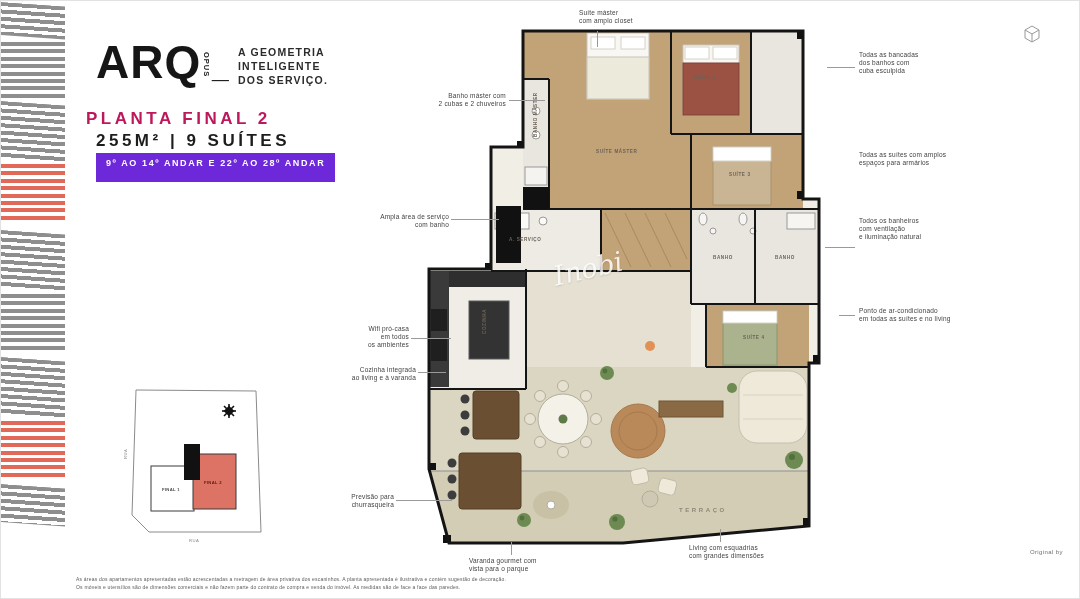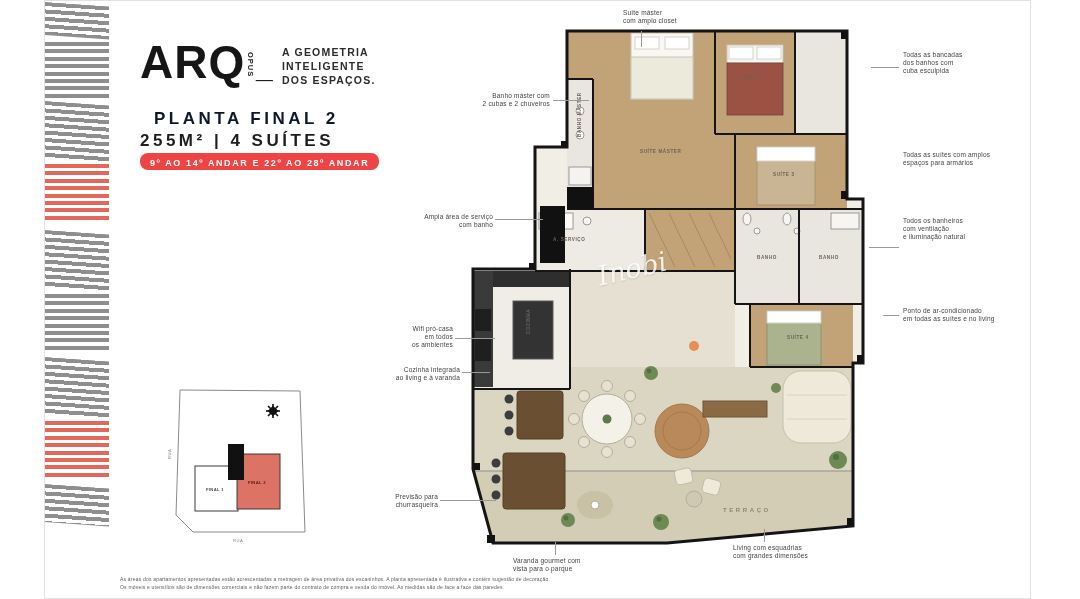--- a/index.html
+++ b/index.html
@@ -1,32 +1,32 @@
 <!DOCTYPE html>
 <html><head>
 <meta charset="utf-8">
 <style>
   html,body{margin:0;padding:0;background:#fff;}
-  .canvas{position:relative;width:987px;height:599px;background:#ffffff;overflow:hidden;
-          font-family:"Liberation Sans","DejaVu Sans",sans-serif;box-sizing:border-box;border:1px solid #e2e2e2;margin-left:44px;}
+  .canvas{position:relative;width:1080px;height:599px;background:#ffffff;overflow:hidden;
+          font-family:"Liberation Sans","DejaVu Sans",sans-serif;box-sizing:border-box;border:1px solid #e2e2e2;}
   .pre{white-space:pre-line;}
   
   .stripeblock{position:absolute;left:0;width:64px;}
   .sb-gray{background:repeating-linear-gradient(180deg,#8e8e8e 0 4px,#ffffff 4px 7.4px);}
   .sb-red{background:repeating-linear-gradient(180deg,#e2695a 0 4px,#ffffff 4px 7.4px);}
   .sb-slant{transform:skewY(4deg);transform-origin:0 0;}
   
   .wordmark{position:absolute;left:95px;top:34px;font-size:46px;font-weight:800;letter-spacing:1px;color:#161616;}
   .wordmark-vert{position:absolute;left:201px;top:51px;font-size:7.5px;font-weight:700;letter-spacing:1px;color:#161616;writing-mode:vertical-rl;}
   .wordmark-us{position:absolute;left:211px;top:50px;font-size:30px;font-weight:800;color:#161616;}
   .tagline{position:absolute;left:237px;top:44px;font-size:10.5px;font-weight:600;letter-spacing:1.2px;line-height:14px;color:#2b2b2b;}
-  .title1{position:absolute;left:109px;top:108px;font-size:17px;font-weight:800;letter-spacing:3.5px;color:#0f172a;}
+  .title1{position:absolute;left:85px;top:108px;font-size:17px;font-weight:800;letter-spacing:3.5px;color:#be185d;}
   .title2{position:absolute;left:95px;top:130px;font-size:17px;font-weight:800;letter-spacing:3.5px;color:#1d1d1d;}
-  .badge{position:absolute;left:95px;top:152px;background:#ef4444;color:#fff;font-size:9px;font-weight:700;
-         letter-spacing:1.6px;padding:5px 10px 2px 10px;border-radius:8px;}
+  .badge{position:absolute;left:95px;top:152px;background:#6d28d9;color:#fff;font-size:9px;font-weight:700;
+         letter-spacing:1.6px;padding:5px 10px 14px 10px;}
   
   .ann{position:absolute;font-size:6.5px;line-height:8px;color:#3f3f3f;letter-spacing:.2px;}
   .ann-r{text-align:right;}
   .leader-h{position:absolute;height:1px;background:#9a9a9a;}
   .leader-v{position:absolute;width:1px;background:#9a9a9a;}
   
   .plan{position:absolute;left:390px;top:18px;}
   .roomlabel{font-size:4.6px;letter-spacing:.6px;fill:#6b6257;font-weight:700;}
   .terrlabel{font-size:6px;letter-spacing:2.6px;fill:#8d8776;font-weight:700;}
   
@@ -61,23 +61,23 @@
   <div class="stripeblock sb-gray" style="top:293px;height:57px;"></div>
   <div class="stripeblock sb-gray sb-slant" style="top:356px;height:57px;"></div>
   <div class="stripeblock sb-red" style="top:420px;height:57px;"></div>
   <div class="stripeblock sb-gray sb-slant" style="top:483px;height:38px;"></div>
 
   <div class="wordmark">ARQ</div>
   <div class="wordmark-vert">OPUS</div>
   <div class="wordmark-us">_</div>
   <div class="tagline pre">A GEOMETRIA
 INTELIGENTE
-DOS ESPAÇOS.</div>
+DOS SERVIÇO.</div>
   <div class="title1">PLANTA FINAL 2</div>
-  <div class="title2">255M² | 4 SUÍTES</div>
+  <div class="title2">255M² | 9 SUÍTES</div>
   <div class="badge">9º AO 14º ANDAR E 22º AO 28º ANDAR</div>
 
   <svg class="cube" width="18" height="18" viewBox="0 0 18 18">
     <polygon points="9,1 16,5 16,13 9,17 2,13 2,5" fill="#ffffff" stroke="#999" stroke-width="1"></polygon>
     <polyline points="2,5 9,9 16,5" fill="none" stroke="#999" stroke-width="1"></polyline>
     <line x1="9" y1="9" x2="9" y2="17" stroke="#999" stroke-width="1"></line>
   </svg>
 
   <svg class="plan" width="440" height="535" viewBox="0 0 440 535">
 

